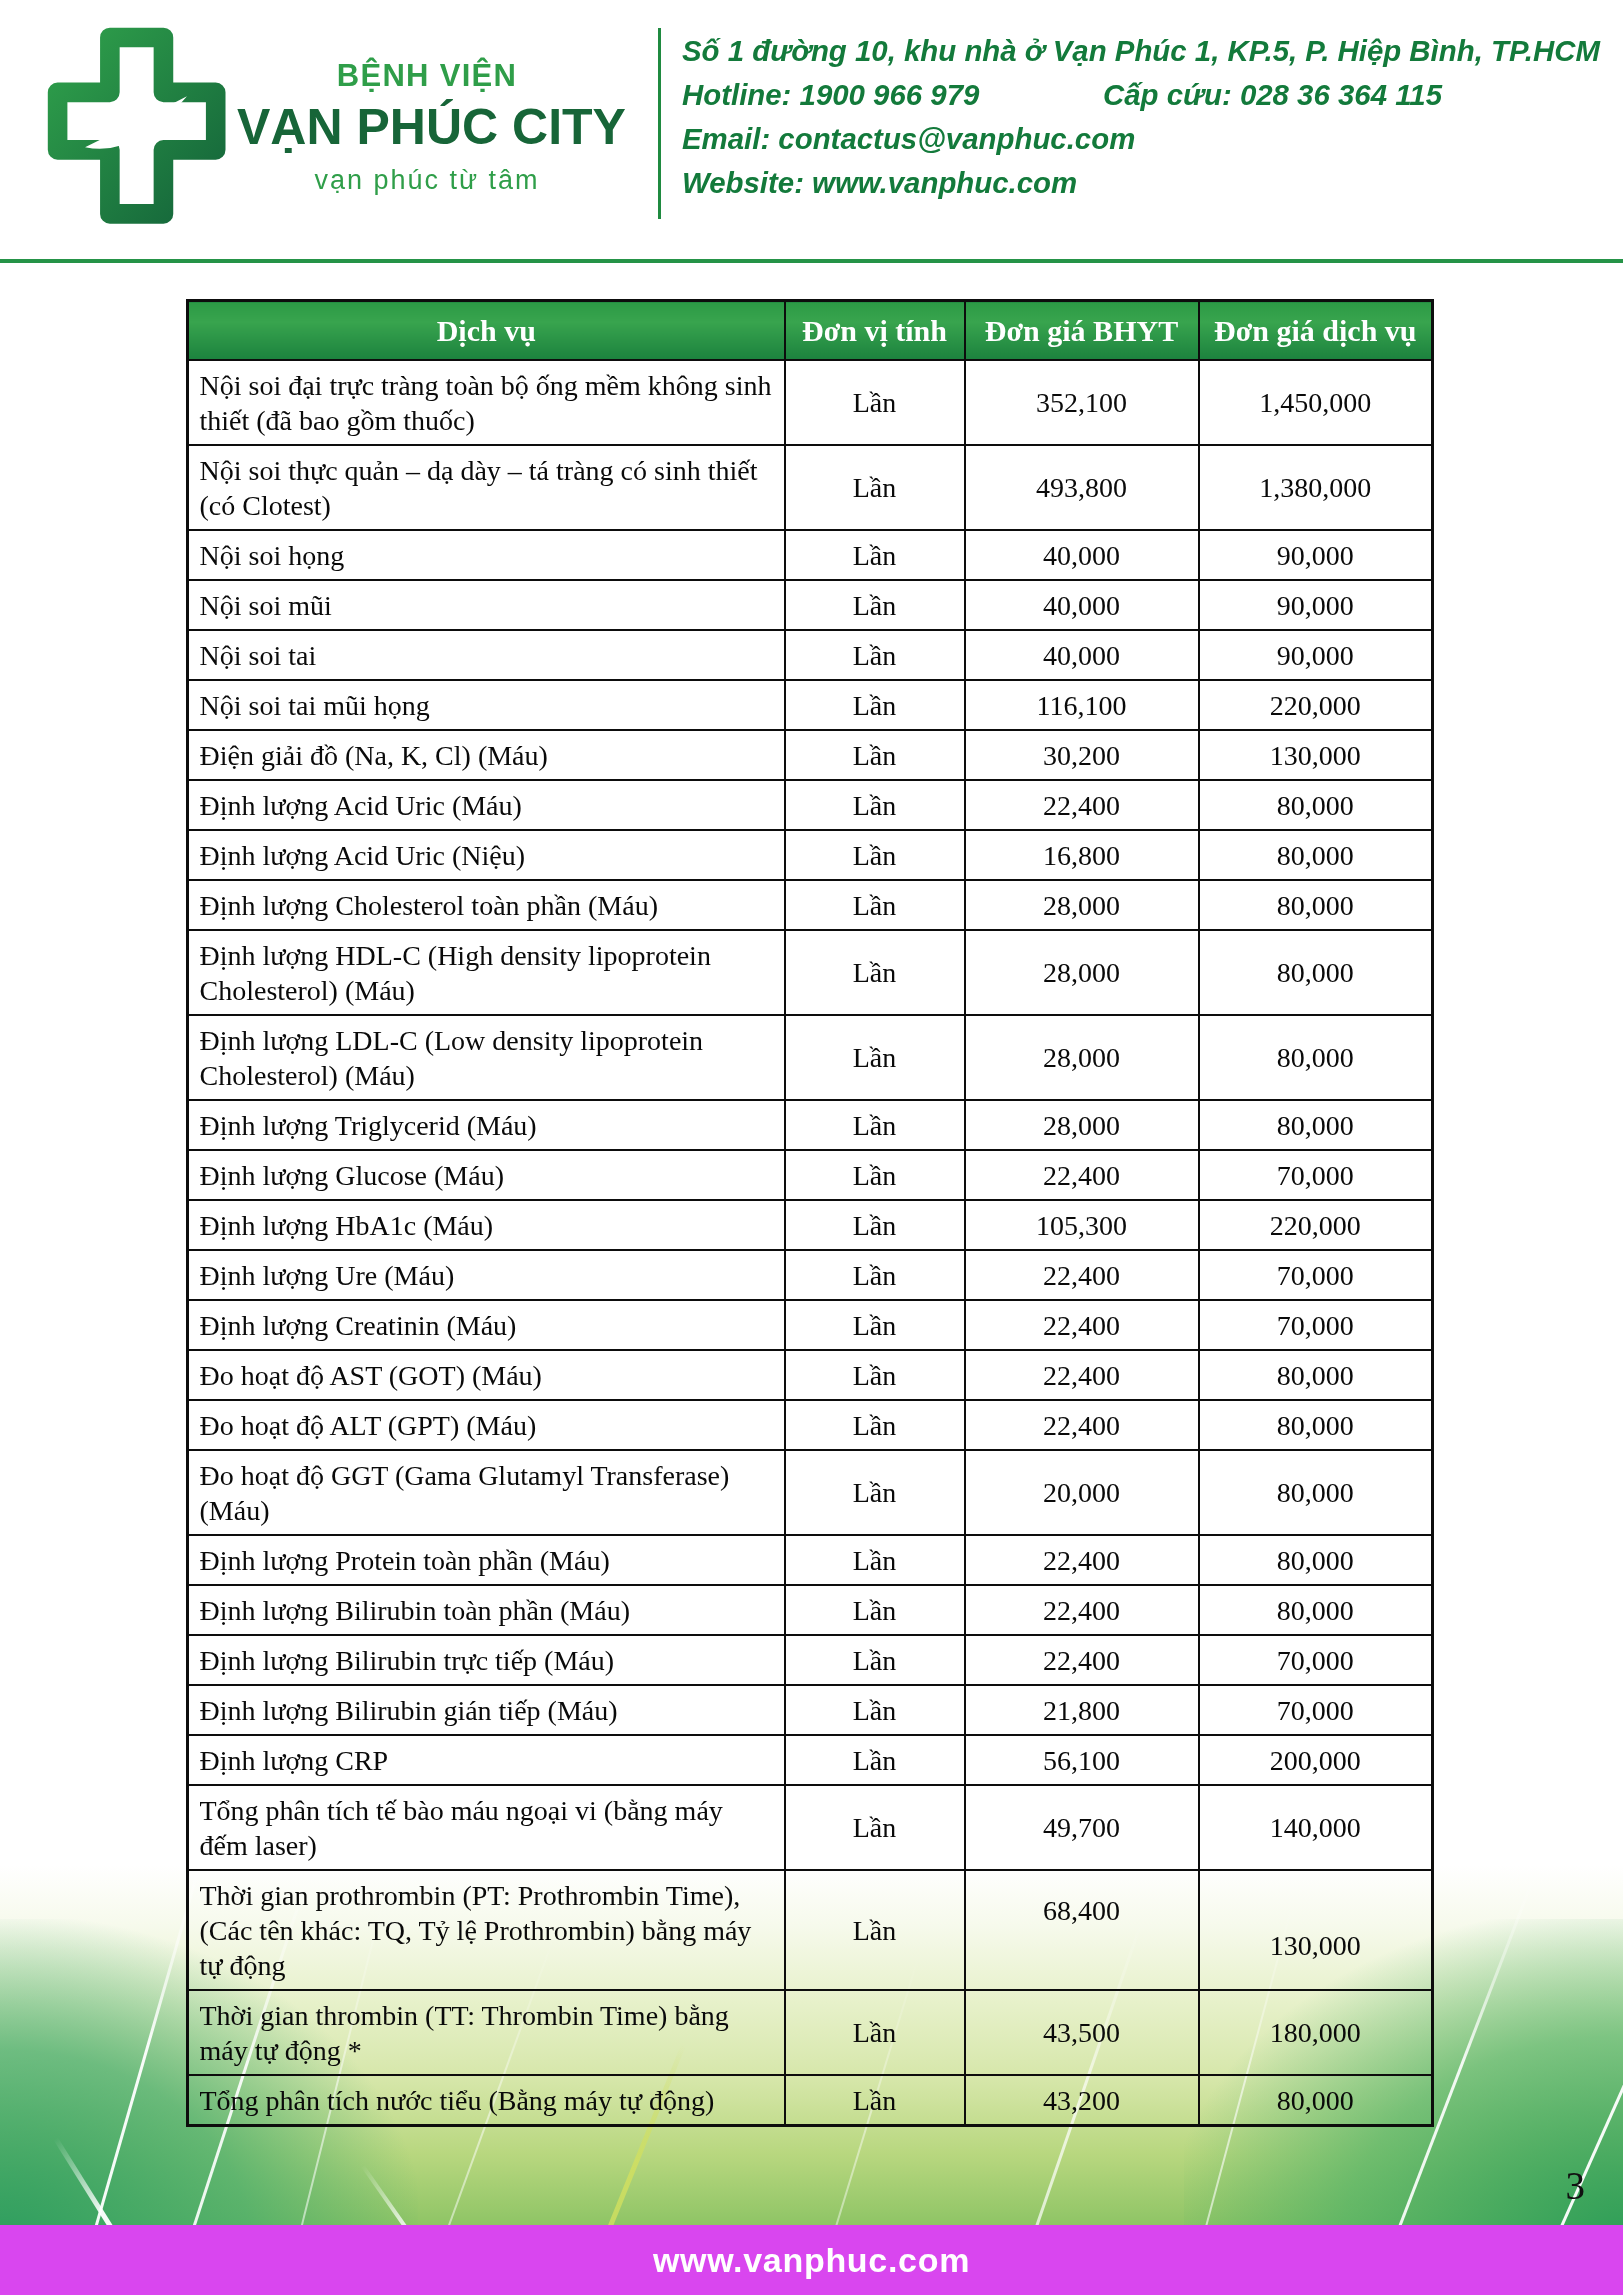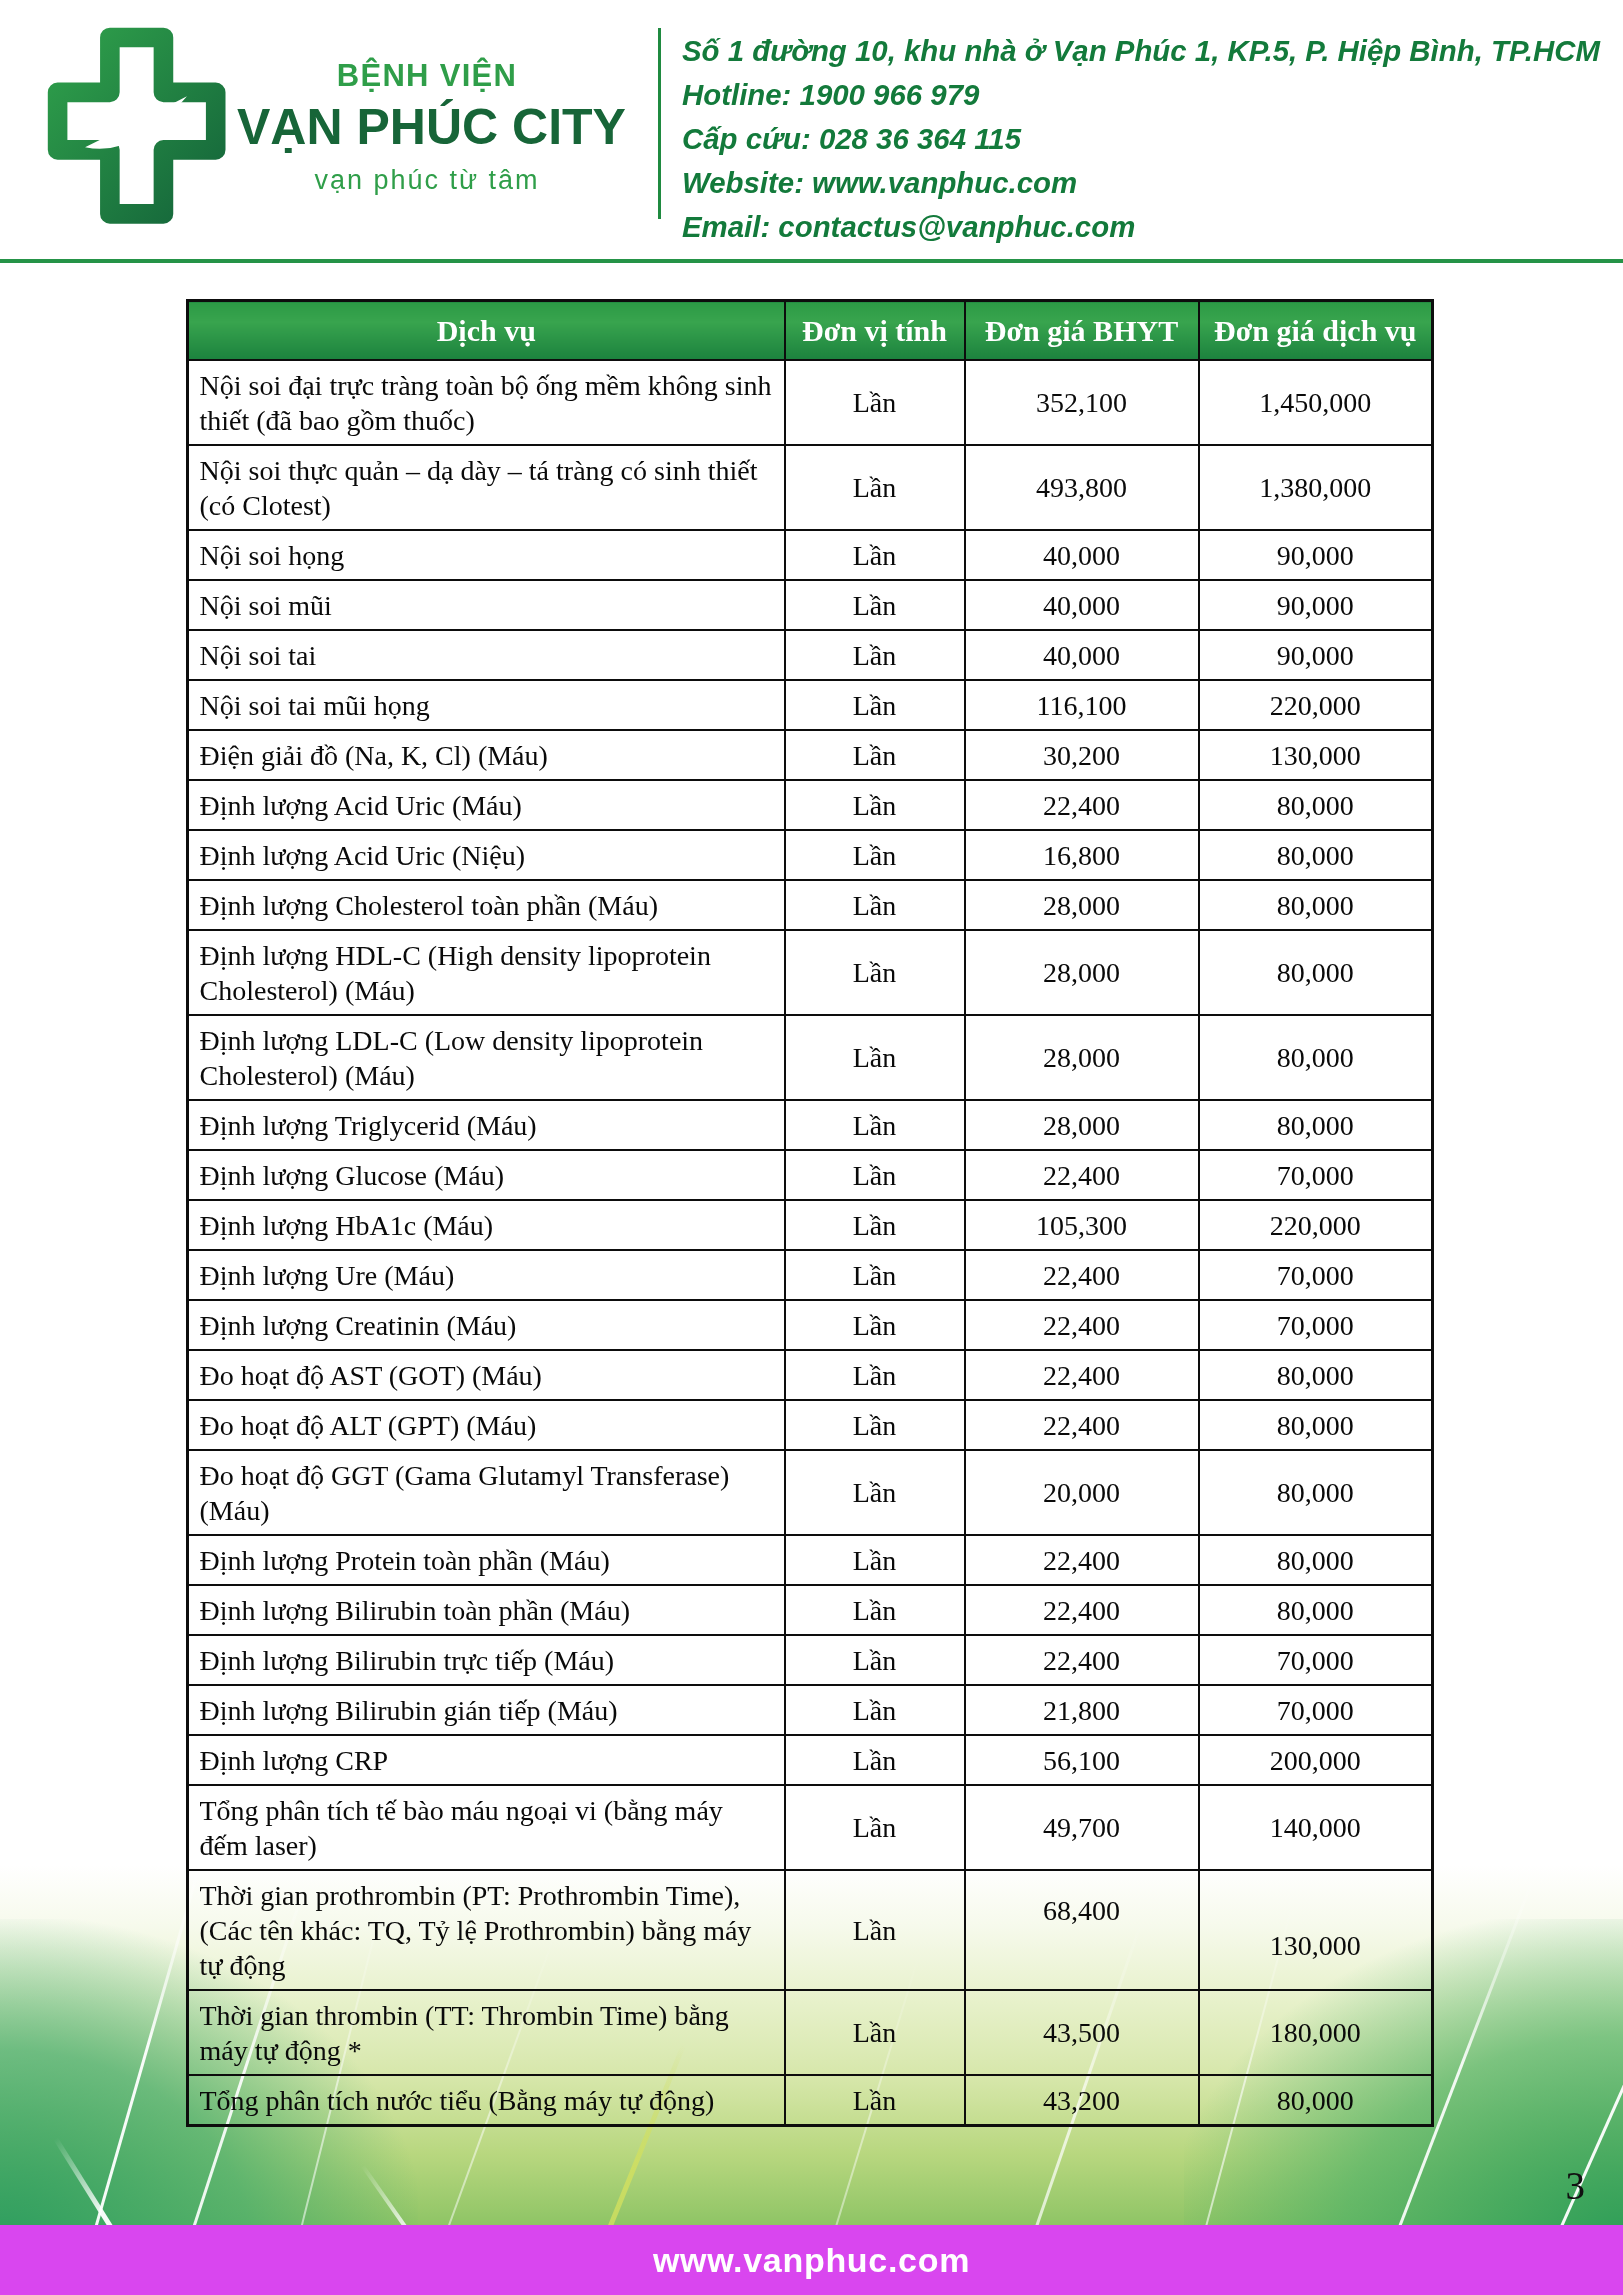--- a/index.html
+++ b/index.html
@@ -18,21 +18,21 @@
     display:flex;flex-direction:column;text-align:center;
   }
   .hospital-type{font-size:31px;font-weight:700;color:#2f9e49;letter-spacing:1.3px;}
   .hospital-name{font-size:50px;font-weight:700;color:#176538;letter-spacing:0px;margin-top:3.9px;white-space:nowrap;}
   .tagline{font-size:27px;font-weight:400;color:#2f9e49;letter-spacing:2px;margin-top:9.2px;}
   .v-divider{position:absolute;left:658px;top:27.5px;width:3.3px;height:191px;background:#1f8a40;}
   .contact{
     position:absolute;left:682px;top:29px;width:929px;
     color:#137a3b;font-weight:700;font-size:29.4px;line-height:44px;white-space:nowrap;font-style:italic;
   }
-  .contact-row2{display:flex;flex-direction:column;}
+  .contact-row2{display:flex;}
   .contact-row2 .hotline{width:421px;}
   .header-rule{position:absolute;left:0;top:259px;width:1623px;height:3.9px;background:#259347;}
 
   
   .decor{position:absolute;left:0;top:1865px;width:1623px;height:361px;overflow:hidden;z-index:0;}
   .decor-base{
     position:absolute;inset:0;
     background:linear-gradient(180deg,
       rgba(255,255,255,0) 0%,
       rgba(240,246,222,0.55) 16%,
@@ -124,22 +124,22 @@
       <div class="hospital-name">VẠN PHÚC CITY</div>
       <div class="tagline">vạn phúc từ tâm</div>
     </div>
     <div class="v-divider"></div>
     <div class="contact">
       <div>Số 1 đường 10, khu nhà ở Vạn Phúc 1, KP.5, P. Hiệp Bình, TP.HCM</div>
       <div class="contact-row2">
         <span class="hotline">Hotline: 1900 966 979</span>
         <span>Cấp cứu: 028 36 364 115</span>
       </div>
+      <div>Email: contactus@vanphuc.com</div>
       <div>Website: www.vanphuc.com</div>
-      <div>Email: contactus@vanphuc.com</div>
     </div>
   </div>
   <div class="header-rule"></div>
 
   <table class="price">
     <colgroup>
         <col class="c1">
         <col class="c2">
         <col class="c3">
         <col class="c4">

